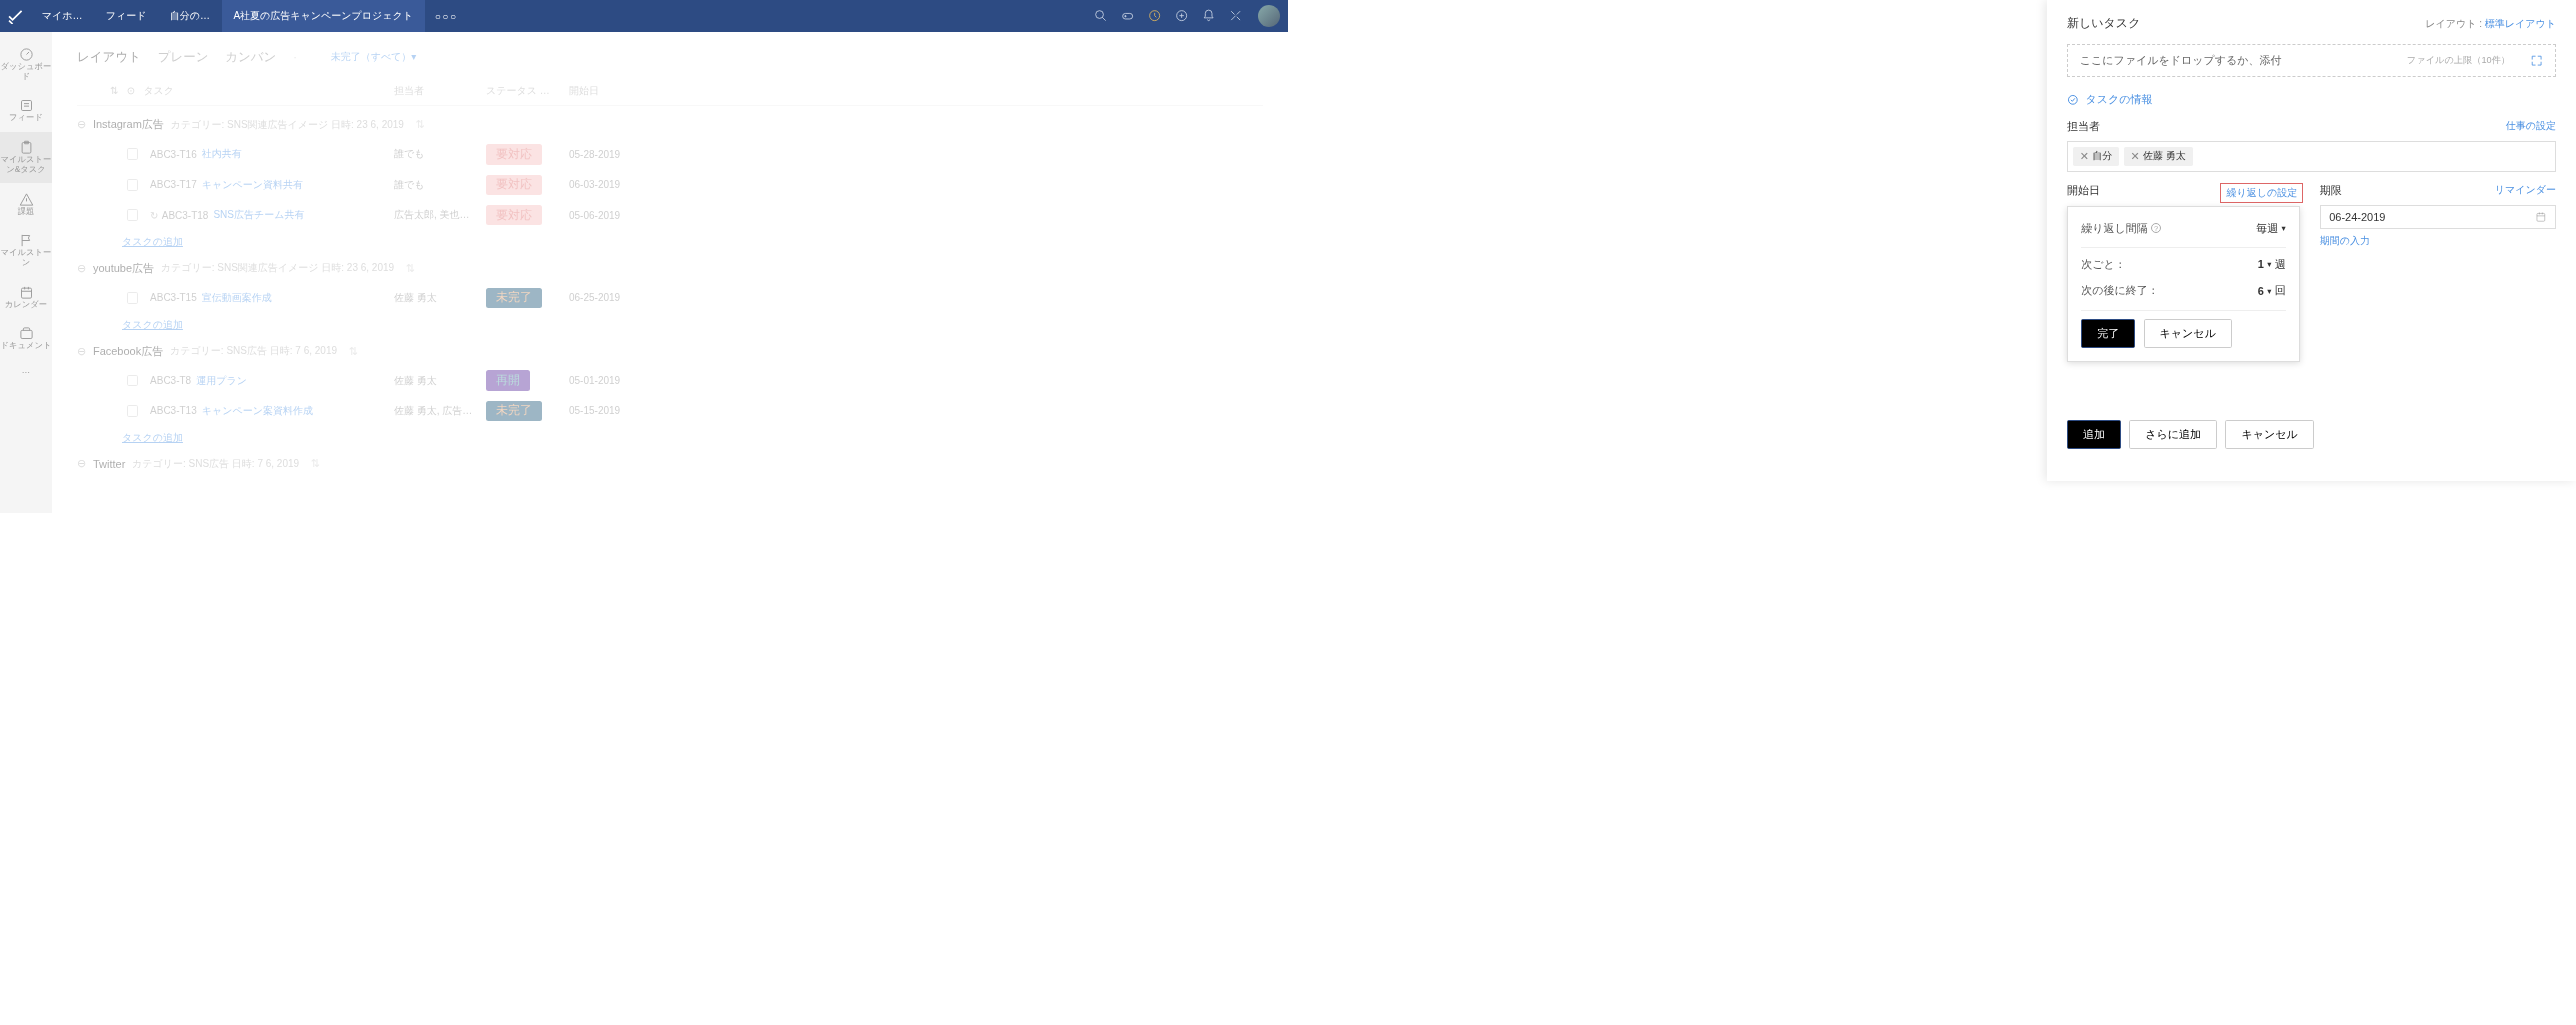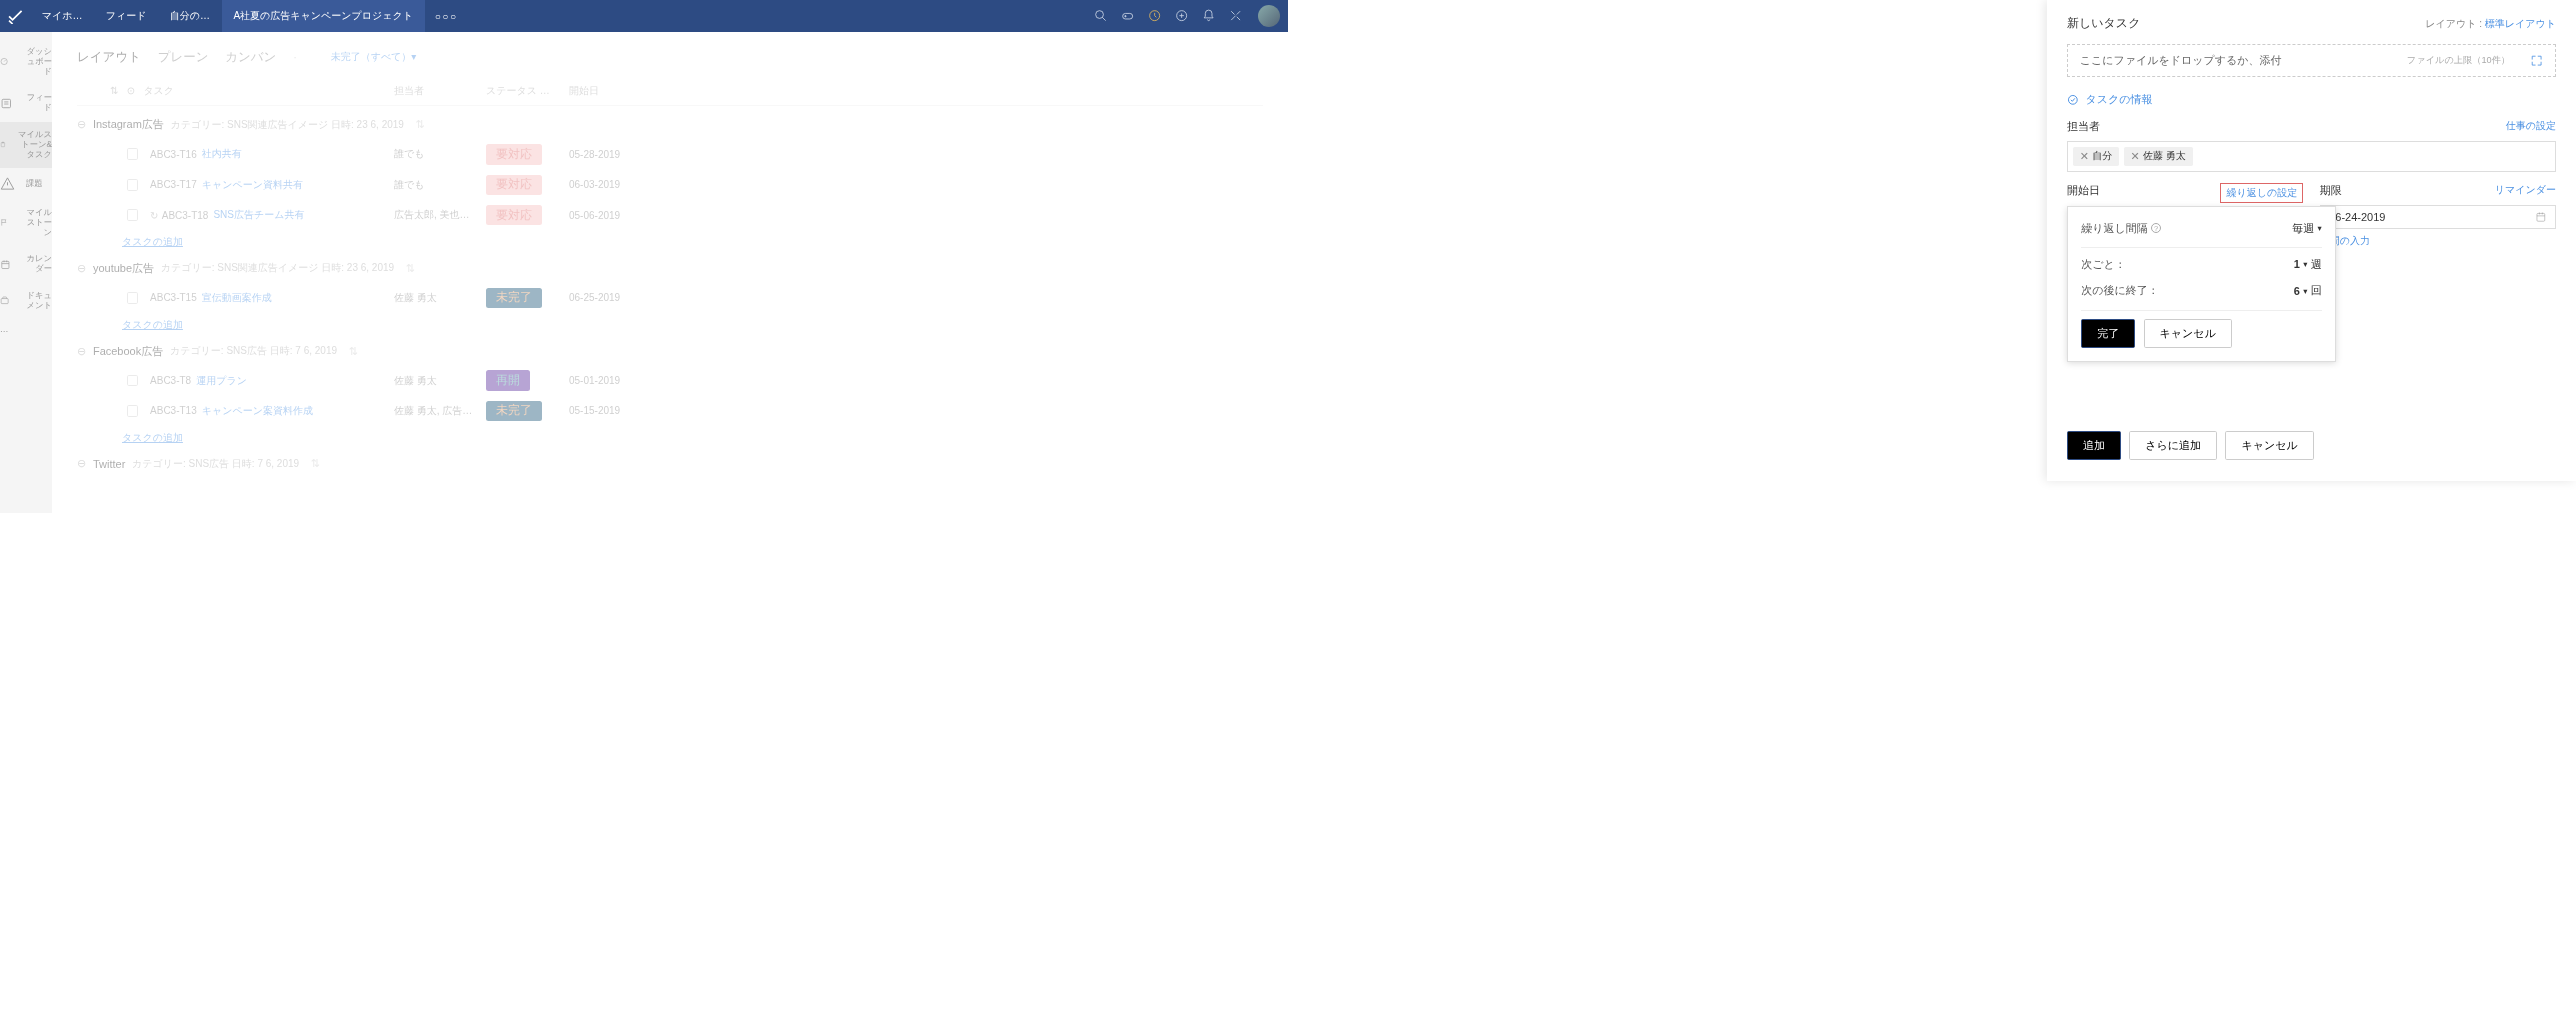--- a/index.html
+++ b/index.html
@@ -10,21 +10,21 @@
 .tab{padding:0 11.7px;height:32px;display:flex;align-items:center;font-size:10px;cursor:pointer;white-space:nowrap}
 .tab.active{background:#3a5a99}
 .dots{padding:0 10px;font-size:10px;letter-spacing:1.7px;cursor:pointer}
 .spacer{flex:1}
 .ticon{width:27px;height:32px;display:flex;align-items:center;justify-content:center;cursor:pointer}
 .ticon svg{width:13.3px;height:13.3px;stroke:#cfd8e8;fill:none;stroke-width:1.5}
 .ticon.gold svg{stroke:#e6b95c}
 .avatar{width:22px;height:22px;border-radius:50%;background:linear-gradient(135deg,#8aa 0%,#567 100%);margin:0 8.3px;cursor:pointer}
 .main{display:flex;height:481px}
 .sidebar{width:52px;background:#f5f5f5;display:flex;flex-direction:column;align-items:center;padding-top:6.7px;color:#999;font-size:8.3px}
-.sitem{width:52px;padding:8.3px 0;display:flex;flex-direction:row;align-items:center;gap:11px;cursor:pointer;text-align:right;line-height:1.2}
+.sitem{width:52px;padding:8.3px 0;display:flex;flex-direction:column;align-items:center;gap:0;cursor:pointer;text-align:center;line-height:1.2}
 .sitem.active{background:#e8e8e8}
 .sitem svg{width:15px;height:15px;stroke:#999;fill:none;stroke-width:1.5}
 .content{flex:1;position:relative;padding:16.7px 25px}
 .overlay{position:absolute;inset:0;background:rgba(255,255,255,0.6);z-index:5}
 .viewtabs{display:flex;gap:16.7px;font-size:12.5px;color:#888;margin-bottom:11.7px;align-items:center}
 .viewtabs .vt{cursor:pointer}
 .viewtabs .vt.active{color:#333;font-weight:500}
 .filter{color:#4a90e2;font-size:10px;margin-left:16.7px;cursor:pointer}
 .thead{display:flex;padding:6.7px 0;color:#aaa;font-size:10px;border-bottom:0.8px solid #eee}
 .col-task{flex:0 0 317px;padding-left:33px}
@@ -59,33 +59,33 @@
 .fieldhead{display:flex;justify-content:space-between;font-size:11px;margin-bottom:6.7px}
 .fieldhead .flabel{color:#333}
 .fieldhead .flink{color:#4a90e2;cursor:pointer;font-size:10px}
 .chips{border:0.8px solid #ddd;padding:5px;display:flex;gap:5px;flex-wrap:wrap}
 .chip{background:#f0f0f0;padding:2.5px 6.7px;font-size:10px;border-radius:1.7px;display:flex;align-items:center;gap:3.3px}
 .chip .x{color:#888;font-size:11px}
 .twocol{display:flex;gap:16.7px}
 .twocol>div{flex:1}
 .recurbox{position:relative}
 .recurlink{border:0.8px solid #d66;padding:1.7px 5px;color:#4a90e2;font-size:10px;cursor:pointer}
-.popup{position:absolute;top:23px;left:0;width:269px;background:#fff;border:0.8px solid #ddd;box-shadow:0 1.7px 6.7px rgba(0,0,0,0.15);padding:13.3px;z-index:20}
+.popup{position:absolute;top:23px;left:0;width:233px;background:#fff;border:0.8px solid #ddd;box-shadow:0 1.7px 6.7px rgba(0,0,0,0.15);padding:13.3px;z-index:20}
 .prow{display:flex;align-items:center;justify-content:space-between;margin-bottom:11.7px;font-size:11px}
 .prow .plabel{color:#555;display:flex;align-items:center;gap:3.3px}
 .prow .pval{display:flex;align-items:center;gap:3.3px;color:#333}
 .qicon{width:10px;height:10px;border:0.8px solid #aaa;border-radius:50%;font-size:7.5px;display:flex;align-items:center;justify-content:center;color:#aaa}
 .psep{border-top:0.8px solid #eee;margin:8.3px 0}
 .pbtns{display:flex;gap:8.3px}
 .btn{padding:5.8px 15px;font-size:11px;border:0.8px solid #ccc;background:#fff;cursor:pointer;border-radius:1.7px}
 .btn.primary{background:#000000;color:#fff;border-color:#2d4b83}
 .dateinput{border:0.8px solid #ddd;padding:5px 8.3px;font-size:11px;display:flex;justify-content:space-between;align-items:center}
 .dateinput svg{width:11.7px;height:11.7px;stroke:#888;fill:none}
 .periodlink{color:#4a90e2;font-size:10px;margin-top:5px;cursor:pointer}
-.footerbtns{display:flex;gap:8.3px;margin-top:33px}
+.footerbtns{display:flex;gap:8.3px;margin-top:22px}
 .drop svg{width:13.3px;height:13.3px;stroke:#4a90e2;fill:none;stroke-width:1.5}
 </style>
 </head>
 <body>
 
 <div class="topbar">
   <div class="logo">
     <svg viewBox="0 0 24 24">
         <path d="M3 12l5 5L21 4" stroke="#fff" fill="none" stroke-width="2.5"></path>
         <path d="M3 18l5 5" stroke="#fff" fill="none" stroke-width="2.5"></path>

